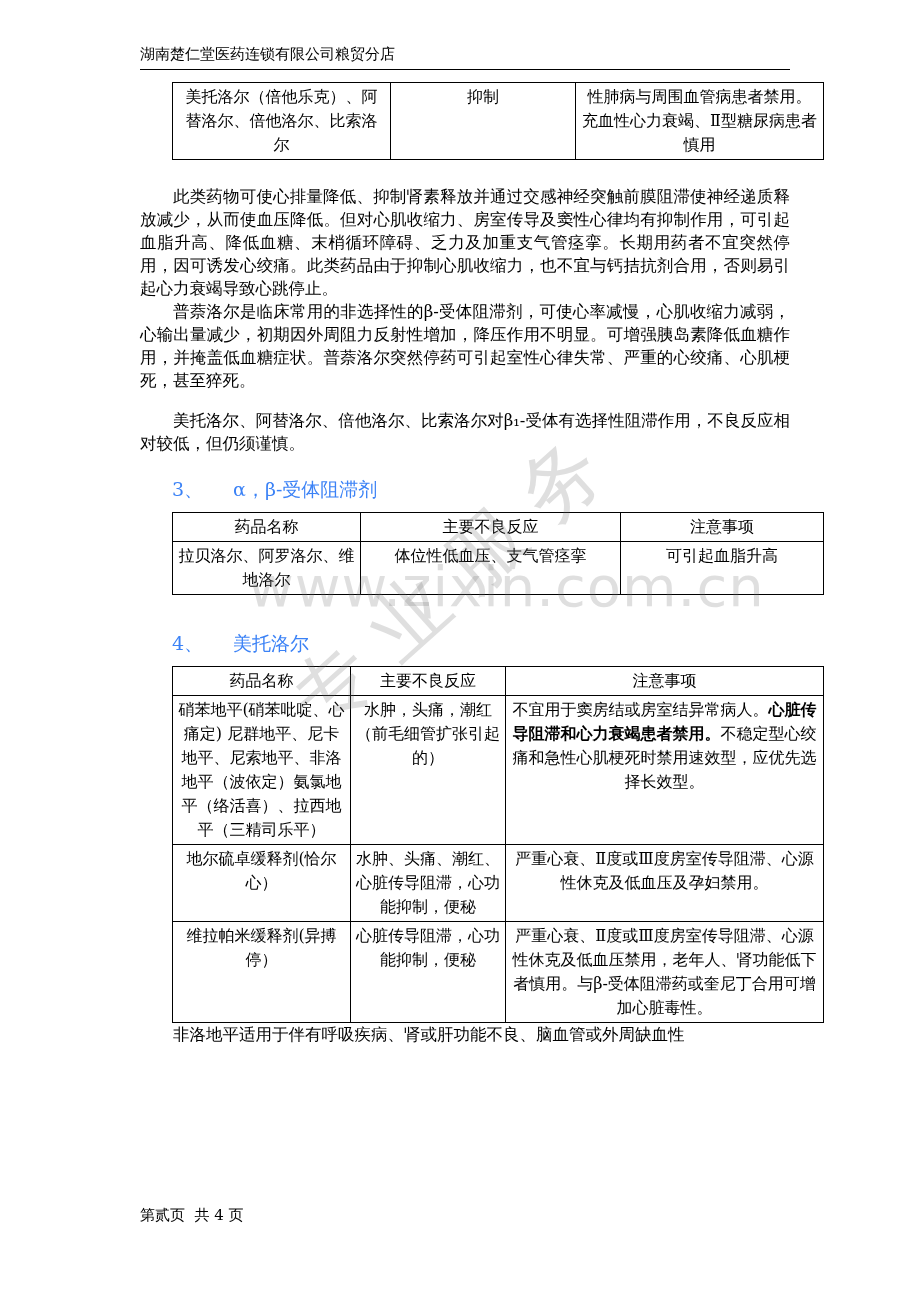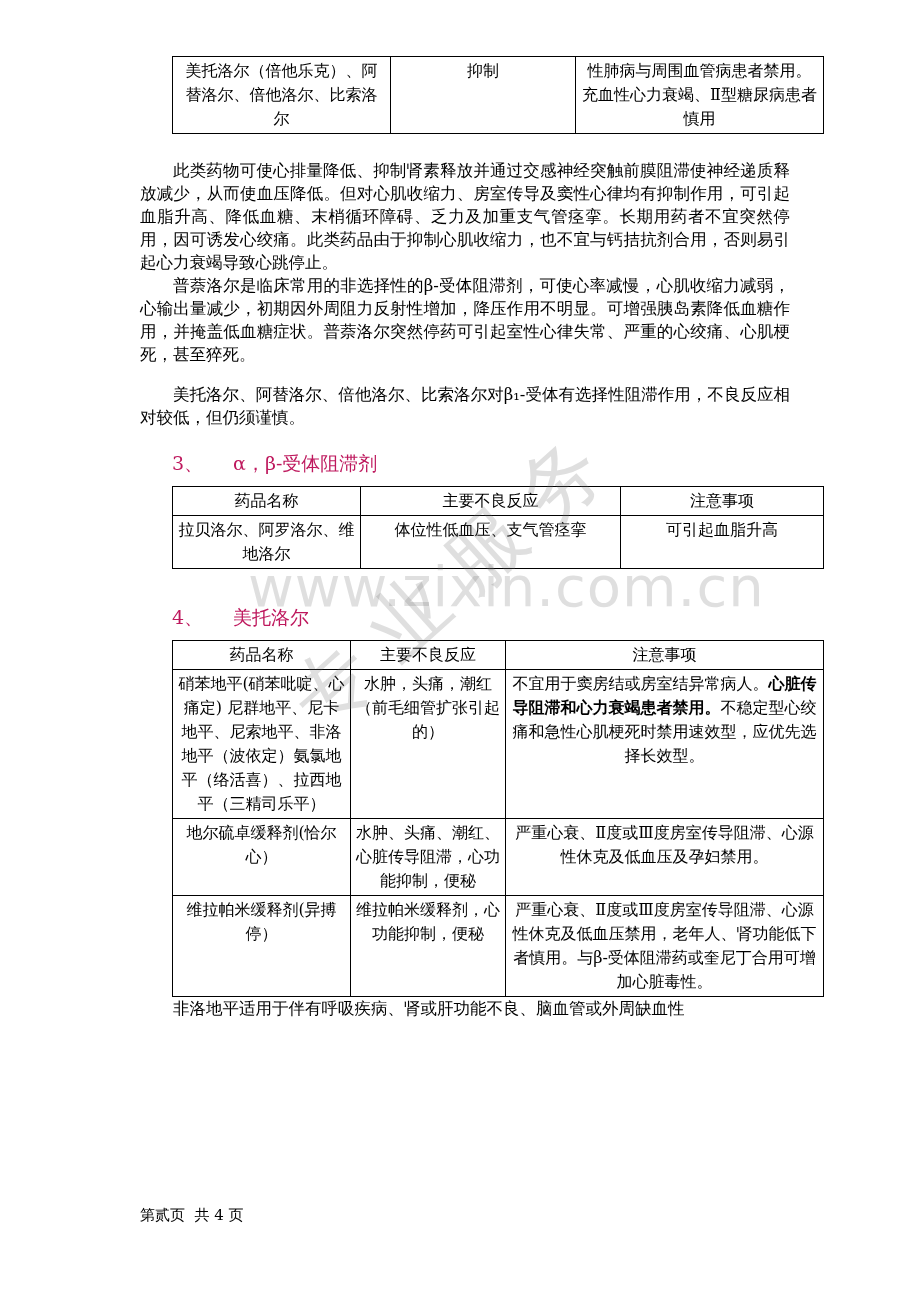--- a/index.html
+++ b/index.html
@@ -20,21 +20,21 @@
   .bold { font-weight:bold; }
 
   .carryover { margin-top:12px; }
   .carryover col.c1 { width:218px; } .carryover col.c2 { width:185px; } .carryover col.c3 { width:248px; }
 
   .para { font-size:16.5px; line-height:23px; text-indent:2em; text-align:justify; }
   .p1 { margin-top:25px; }
   .p3 { margin-top:17px; }
   .p4 { margin-top:6px; }
 
-  .section-heading { color:#be185d; font-size:19px; line-height:25px; margin-left:32px; }
+  .section-heading { color:#3b82f6; font-size:19px; line-height:25px; margin-left:32px; }
   .sh3 { margin-top:22px; }
   .sh4 { margin-top:36px; }
   .sec-title { margin-left:30px; }
 
   .tbl-s3 { margin-top:10px; }
   .tbl-s3 col.c1 { width:188px; } .tbl-s3 col.c2 { width:260px; } .tbl-s3 col.c3 { width:203px; }
 
   .tbl-s4 { margin-top:10px; }
   .tbl-s4 col.c1 { width:178px; } .tbl-s4 col.c2 { width:155px; } .tbl-s4 col.c3 { width:318px; }
 
@@ -56,20 +56,21 @@
 </head>
 <body>
 
 <div class="watermark-layer">
   <div class="wm-diagonal">专业服务</div>
   <div class="wm-site">www.zixin.com.cn</div>
 </div>
 
 <div class="content">
 
+  <div class="doc-header">湖南楚仁堂医药连锁有限公司粮贸分店</div>
 
   <table class="tbl carryover">
     <colgroup>
         <col class="c1">
         <col class="c2">
         <col class="c3">
       </colgroup>
     <tbody>
         <tr>
       <td>美托洛尔（倍他乐克）、阿替洛尔、倍他洛尔、比索洛尔</td>
@@ -135,21 +136,21 @@
     </tr>
     <tr>
       <td>地尔硫卓缓释剂(恰尔心）</td>
       <td>水肿、头痛、潮红、心脏传导阻滞，心功能抑制，便秘</td>
       <td>
         <span>严重心衰、Ⅱ度或Ⅲ度房室传导阻滞、心源性休克及低血压及孕妇禁用。</span><span class="bold"></span><span></span>
       </td>
     </tr>
     <tr>
       <td>维拉帕米缓释剂(异搏停）</td>
-      <td>维拉帕米缓释剂，心功能抑制，便秘</td>
+      <td>心脏传导阻滞，心功能抑制，便秘</td>
       <td>
         <span>严重心衰、Ⅱ度或Ⅲ度房室传导阻滞、心源性休克及低血压禁用，老年人、肾功能低下者慎用。与β-受体阻滞药或奎尼丁合用可增加心脏毒性。</span><span class="bold"></span><span></span>
       </td>
     </tr>
   </tbody>
     </table>
 
   <p class="para p5">非洛地平适用于伴有呼吸疾病、肾或肝功能不良、脑血管或外周缺血性</p>
 
 </div>

